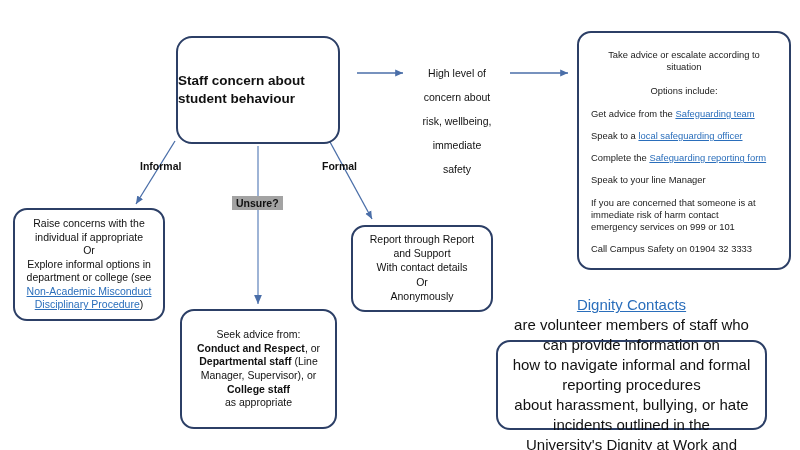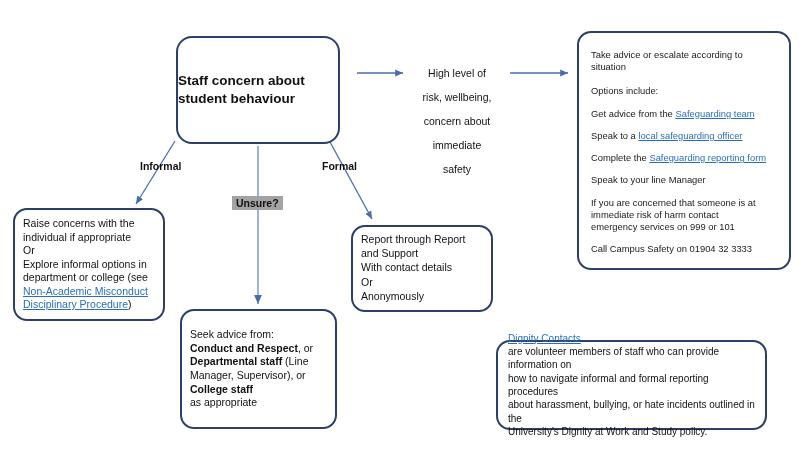--- a/index.html
+++ b/index.html
@@ -23,21 +23,21 @@
     background: #ffffff;
     display: flex;
     flex-direction: column;
     justify-content: center;
     color: #111111;
   }
   .box p {
     margin: 0;
     padding: 0;
   }
-  .ctr { }
+  .ctr { text-align: center; }
   .lft { text-align: left; }
   .spacer { height: 0.85em; }
   .lnk {
     color: #2a6ebb;
     text-decoration: underline;
   }
   .b { font-weight: bold; }
 
   
   #main-box {
@@ -73,21 +73,21 @@
   #escalate-box {
     left: 577px; top: 31px; width: 214px; height: 239px;
     font-size: 9.4px; line-height: 1.3;
     padding: 8px 12px;
     color: #1a1a1a;
   }
   #escalate-box .lft { margin-top: 10px; }
   
   #dignity-box {
     left: 496px; top: 340px; width: 271px; height: 90px;
-    font-size: 10px; line-height: 1.33;
+    font-size: 15px; line-height: 1.33;
     padding: 6px 10px;
   }
 
   .arrow-label {
     position: absolute;
     font-size: 10.5px;
     font-weight: bold;
     color: #111111;
     white-space: nowrap;
   }
@@ -128,22 +128,22 @@
 
     <line x1="330" y1="142" x2="372" y2="219" stroke="#4a6ea8" stroke-width="1.3" marker-end="url(#ah)"></line>
   </svg>
 
   <div class="box" id="main-box">
     <p class="t">Staff concern about student behaviour</p>
   </div>
 
   <div class="mid-text" style="left:403px; top:56px; width:108px;">
     <p>High level of</p>
+    <p>concern about</p>
     <p>risk, wellbeing,</p>
-    <p>concern about</p>
     <p>immediate</p>
     <p>safety</p>
   </div>
 
   <div class="arrow-label" style="left:140px; top:160px;">Informal</div>
   <div class="arrow-label" style="left:232px; top:196px; background:#a3a3a3; padding:1px 4px;">Unsure?</div>
   <div class="arrow-label" style="left:322px; top:160px;">Formal</div>
 
   <div class="box" id="informal-box">
     <p class="ctr">Raise concerns with the</p>

